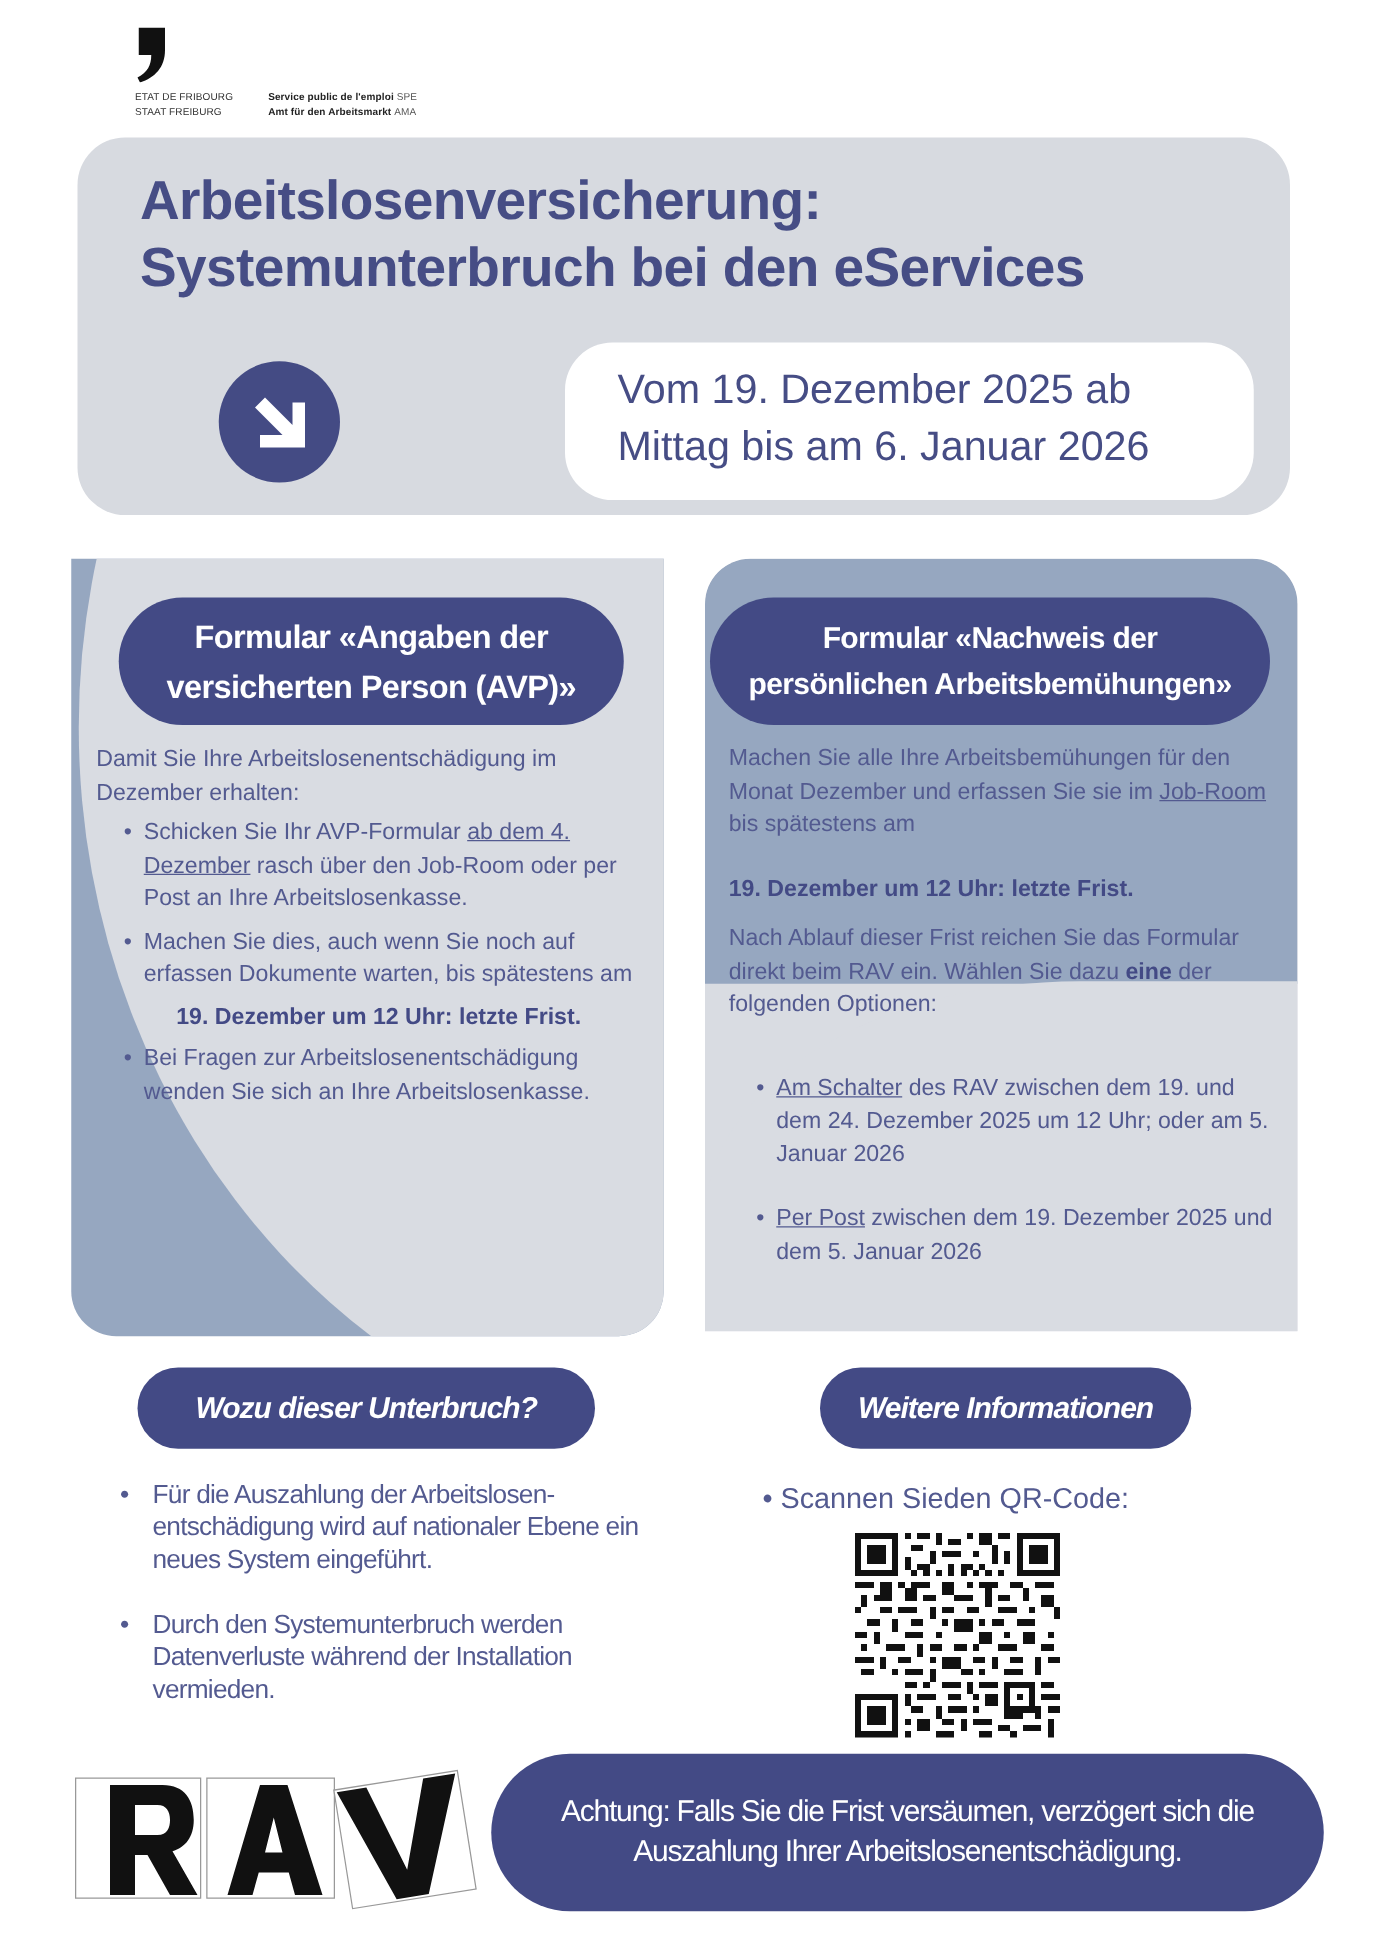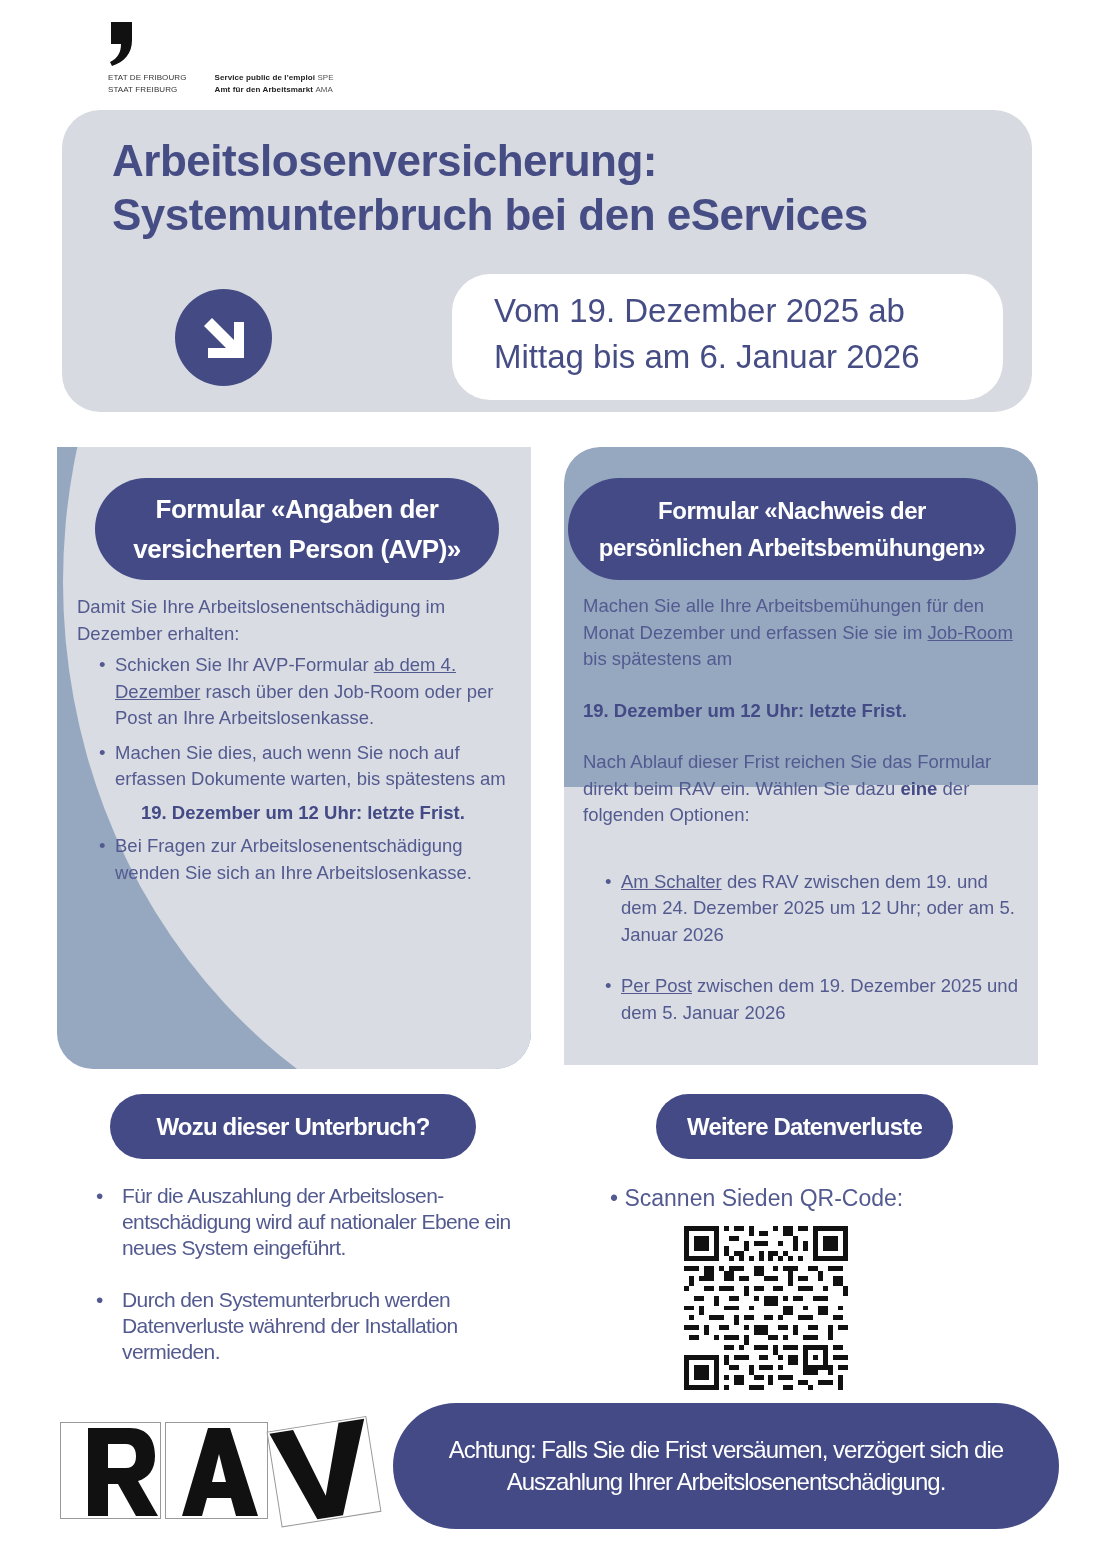--- a/index.html
+++ b/index.html
@@ -37,21 +37,21 @@
   .card-left .card-body { left: 20px; top: 147px; width: 445px; }
   .card-right .card-body { left: 19px; top: 146px; width: 440px; }
   .card-body ul { list-style: none; }
   .card-body li { position: relative; padding-left: 38px; }
   .card-body li::before { content: "•"; position: absolute; left: 22px; top: 0; color: #535a90; }
   .u { text-decoration: underline; }
   .b { font-weight: bold; color: #434a85; }
   .deadline { font-weight: bold; color: #434a85; }
 
   
-  .section-pill { position: absolute; height: 65px; border-radius: 40px; background: #434a85; color: #fff; font-weight: bold; font-size: 24px; display: flex; align-items: center; justify-content: center; letter-spacing: -0.8px; }
+  .section-pill { position: absolute; height: 65px; border-radius: 40px; background: #434a85; color: #fff; font-weight: bold; font-size: 24px; display: flex; align-items: center; justify-content: center; letter-spacing: -0.8px; font-style: italic; }
   .why-pill { left: 110px; top: 1094px; width: 366px; }
   .info-pill { left: 656px; top: 1094px; width: 297px; }
 
   .why-list { position: absolute; left: 96px; top: 1183px; width: 420px; font-size: 21px; line-height: 26px; color: #535a90; letter-spacing: -0.6px; list-style: none; }
   .why-list li { position: relative; padding-left: 26px; margin-bottom: 26px; }
   .why-list li::before { content: "•"; position: absolute; left: 0; top: 0; }
 
   .qr-label { position: absolute; left: 610px; top: 1185px; font-size: 23px; color: #535a90; }
   .qr { position: absolute; left: 684px; top: 1226px; width: 164px; height: 164px; background: #fff; }
 
@@ -116,35 +116,35 @@
 
 <div class="card card-right">
   <div class="bg-shape2"></div>
   <div class="bg-shape3"></div>
   <div class="pill">
     <div><span>Formular «Nachweis der</span><br><span>persönlichen Arbeitsbemühungen»</span></div>
   </div>
   <div class="card-body">
     <p><span>Machen Sie alle Ihre Arbeitsbemühungen für den Monat Dezember und erfassen Sie sie im </span><span class="u">Job-Room</span><span> bis spätestens am</span></p>
     <p class="deadline" style="margin-top:25px">19. Dezember um 12 Uhr: letzte Frist.</p>
-    <p style="margin-top:25px"><span>Nach Ablauf dieser Frist reichen Sie das Formular direkt beim RAV ein. Wählen Sie dazu </span><span class="b">eine</span><span> der folgenden Optionen:</span></p>
+    <p style="margin-top:13px"><span>Nach Ablauf dieser Frist reichen Sie das Formular direkt beim RAV ein. Wählen Sie dazu </span><span class="b">eine</span><span> der folgenden Optionen:</span></p>
     <ul style="margin-top:40px">
       <li><span class="u">Am Schalter</span><span> des RAV zwischen dem 19. und dem 24. Dezember 2025 um 12 Uhr; oder am 5. Januar 2026</span></li>
       <li style="margin-top:25px"><span class="u">Per Post</span><span> zwischen dem 19. Dezember 2025 und dem 5. Januar 2026</span></li>
     </ul>
   </div>
 </div>
 
 <div class="section-pill why-pill">Wozu dieser Unterbruch?</div>
 <ul class="why-list">
   <li>Für die Auszahlung der Arbeitslosen-entschädigung wird auf nationaler Ebene ein neues System eingeführt.</li>
   <li>Durch den Systemunterbruch werden Datenverluste während der Installation vermieden.</li>
 </ul>
 
-<div class="section-pill info-pill">Weitere Datenverluste</div>
+<div class="section-pill info-pill">Weitere Informationen</div>
 <div class="qr-label">• Scannen Sieden QR-Code:</div>
 <div class="qr">
   <svg width="164" height="164" viewBox="0 0 33 33" shape-rendering="crispEdges">
     <rect width="33" height="33" fill="#fff"></rect>
     <g fill="#111">
 
       <path d="M0 0h7v7H0z M1 1v5h5V1z M2 2h3v3H2z" fill-rule="evenodd"></path>
       <path d="M26 0h7v7h-7z M27 1v5h5V1z M28 2h3v3h-3z" fill-rule="evenodd"></path>
       <path d="M0 26h7v7H0z M1 27v5h5v-5z M2 28h3v3H2z" fill-rule="evenodd"></path>
 

